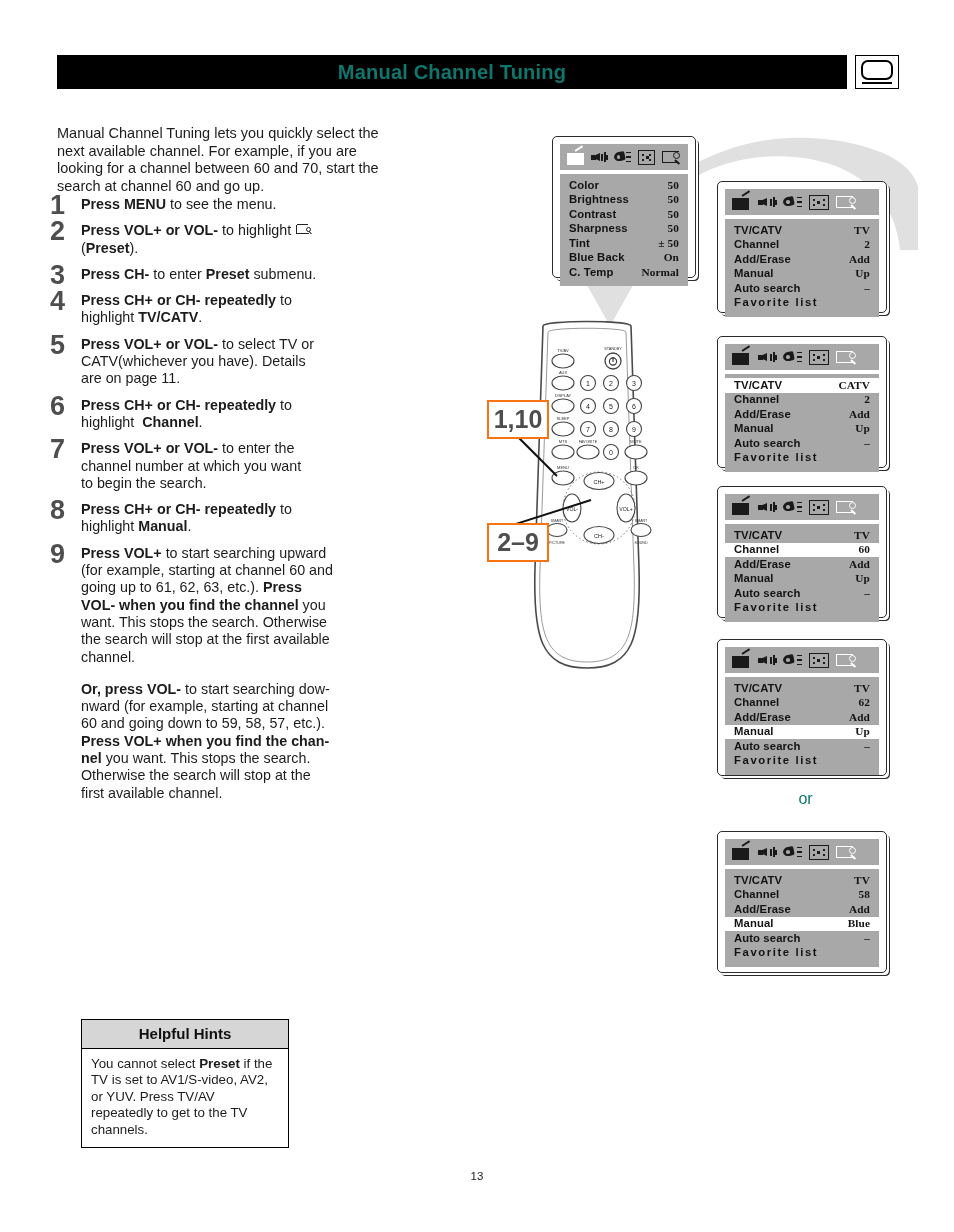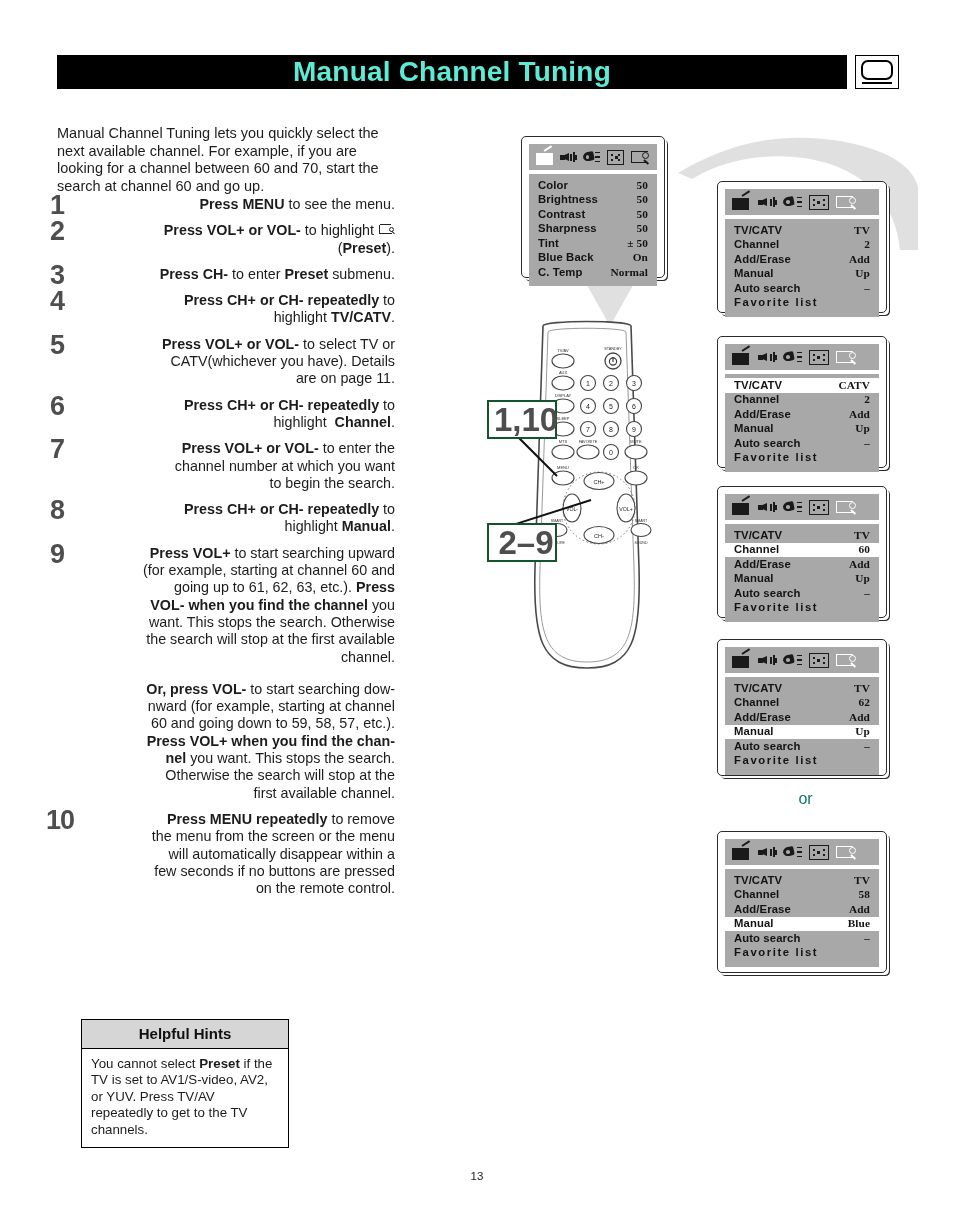--- a/index.html
+++ b/index.html
@@ -13,21 +13,21 @@
   }
   .page { position:absolute; inset:0; }
 
   
   .header-bar{
     position:absolute; left:57px; top:55px; width:790px; height:34px;
     background:#000000;
     display:flex; align-items:center; justify-content:center;
   }
   .header-title{
-    color:#5eead4; font-size:28px; font-weight:bold; letter-spacing:0.2px;
+    color:#0f766e; font-size:20px; font-weight:bold; letter-spacing:0.2px;
     font-family:"Liberation Sans", sans-serif;
   }
   .header-tv-icon{
     position:absolute; left:855px; top:55px; width:44px; height:34px;
     border:1.5px solid #000; background:#fff;
     box-sizing:border-box;
   }
   .header-tv-icon .screen{
     position:absolute; left:5px; top:4px; right:5px; bottom:8px;
     border:2px solid #000; border-radius:7px; background:#fff;
@@ -45,21 +45,21 @@
   
   .steps{ position:absolute; left:50px; top:196px; width:345px; }
   .step{ position:relative; display:block; margin-bottom:9px; }
   .step-num{
     position:absolute; left:0px; top:-4px;
     font-size:27px; font-weight:bold; color:#4e4e4e;
     line-height:26px; font-family:"Liberation Sans", sans-serif;
   }
   .step-num.wide{ left:-4px; letter-spacing:-1px; }
   .step-body{
-    margin-left:31px; font-size:14.3px; line-height:17.3px; color:#1c1c1c;text-align:right;
+    margin-left:31px; font-size:14.3px; line-height:17.3px; color:#1c1c1c;
   }
   .step10 .step-body{ margin-left:35px; }
   b{ font-weight:bold; }
   .para-gap{ height:15px; }
 
   .inline-preset-icon{
     display:inline-block; width:15px; height:11px; position:relative;
     vertical-align:-1px; margin:0 1px;
   }
   .inline-preset-icon .bx{
@@ -184,25 +184,24 @@
   .tri-down{
     position:absolute; left:583px; top:278px;
     width:0; height:0;
     border-left:27px solid transparent; border-right:27px solid transparent;
     border-top:48px solid #e0e0e0;
   }
 
   
   .remote-wrap{ position:absolute; left:487px; top:318px; width:200px; height:355px; }
   .callout{
-    position:absolute; background:#ffffff; border:2px solid #14532d;
-    color:#4e4e4e; font-size:33px; font-weight:bold;
+    position:absolute; background:#ffffff; border:2px solid #f97316;
+    color:#4e4e4e; font-size:25px; font-weight:bold;
     display:flex; align-items:center; justify-content:center;
     font-family:"Liberation Sans", sans-serif;
-    padding-left:8px;
   }
   .callout-1{ left:487px; top:400px; width:58px; height:35px; }
   .callout-2{ left:487px; top:523px; width:58px; height:35px; }
 
   .or-label{
     position:absolute; left:718px; top:790px; width:175px; text-align:center;
     font-size:16px; font-weight:normal; color:#0f766e;
   }
 </style>
 </head>
@@ -249,24 +248,20 @@
         <div class="step-num">7</div>
         <div class="step-body"><b>Press VOL+ or VOL-</b> to enter the<br>channel number at which you want<br>to begin the search.</div>
       </div>
       <div class="step">
         <div class="step-num">8</div>
         <div class="step-body"><b>Press CH+ or CH- repeatedly</b> to<br>highlight <b>Manual</b>.</div>
       </div>
       <div class="step">
         <div class="step-num">9</div>
         <div class="step-body"><b>Press VOL+</b> to start searching upward<br>(for example, starting at channel 60 and<br>going up to 61, 62, 63, etc.). <b>Press<br>VOL- when you find the channel</b> you<br>want. This stops the search. Otherwise<br>the search will stop at the first available<br>channel.<div class="para-gap"></div><b>Or, press VOL-</b> to start searching dow-<br>nward (for example, starting at channel<br>60 and going down to 59, 58, 57, etc.).<br><b>Press VOL+ when you find the chan-<br>nel</b> you want. This stops the search.<br>Otherwise the search will stop at the<br>first available channel.</div>
-      </div>
-      <div class="step step10">
-        <div class="step-num wide">10</div>
-        <div class="step-body"><b>Press MENU repeatedly</b> to remove<br>the menu from the screen or the menu<br>will automatically disappear within a<br>few seconds if no buttons are pressed<br>on the remote control.</div>
       </div>
     </div>
 
   <div class="hints">
     <div class="hints-title">Helpful Hints</div>
     <div class="hints-body">You cannot select <b>Preset</b> if the TV is set to AV1/S-video, AV2, or YUV. Press TV/AV repeatedly to get to the TV channels.</div>
   </div>
 
   <div class="page-number">13</div>
 
@@ -349,21 +344,21 @@
     <line x1="4" y1="92" x2="70" y2="158" stroke="#111" stroke-width="2"></line>
     <line x1="4" y1="214" x2="104" y2="182" stroke="#111" stroke-width="2"></line>
   </svg>
 
   <div class="callout callout-1">1,10</div>
   <div class="callout callout-2">2–9</div>
 
   <div class="or-label">or</div>
 
   <div id="osd-container">
-      <div class="osd" style="left: 521px; top: 136px; width: 144px; height: 142px;">
+      <div class="osd" style="left: 552px; top: 136px; width: 144px; height: 142px;">
         <div class="osd-inner">
           <div class="osd-iconbar">
             <span class="ic ic-tv on">
               <span class="ant"></span>
               <span class="body"></span>
             </span>
             <span class="ic ic-spk">
               <span class="cone"></span>
               <span class="box"></span>
               <span class="w1"></span>

